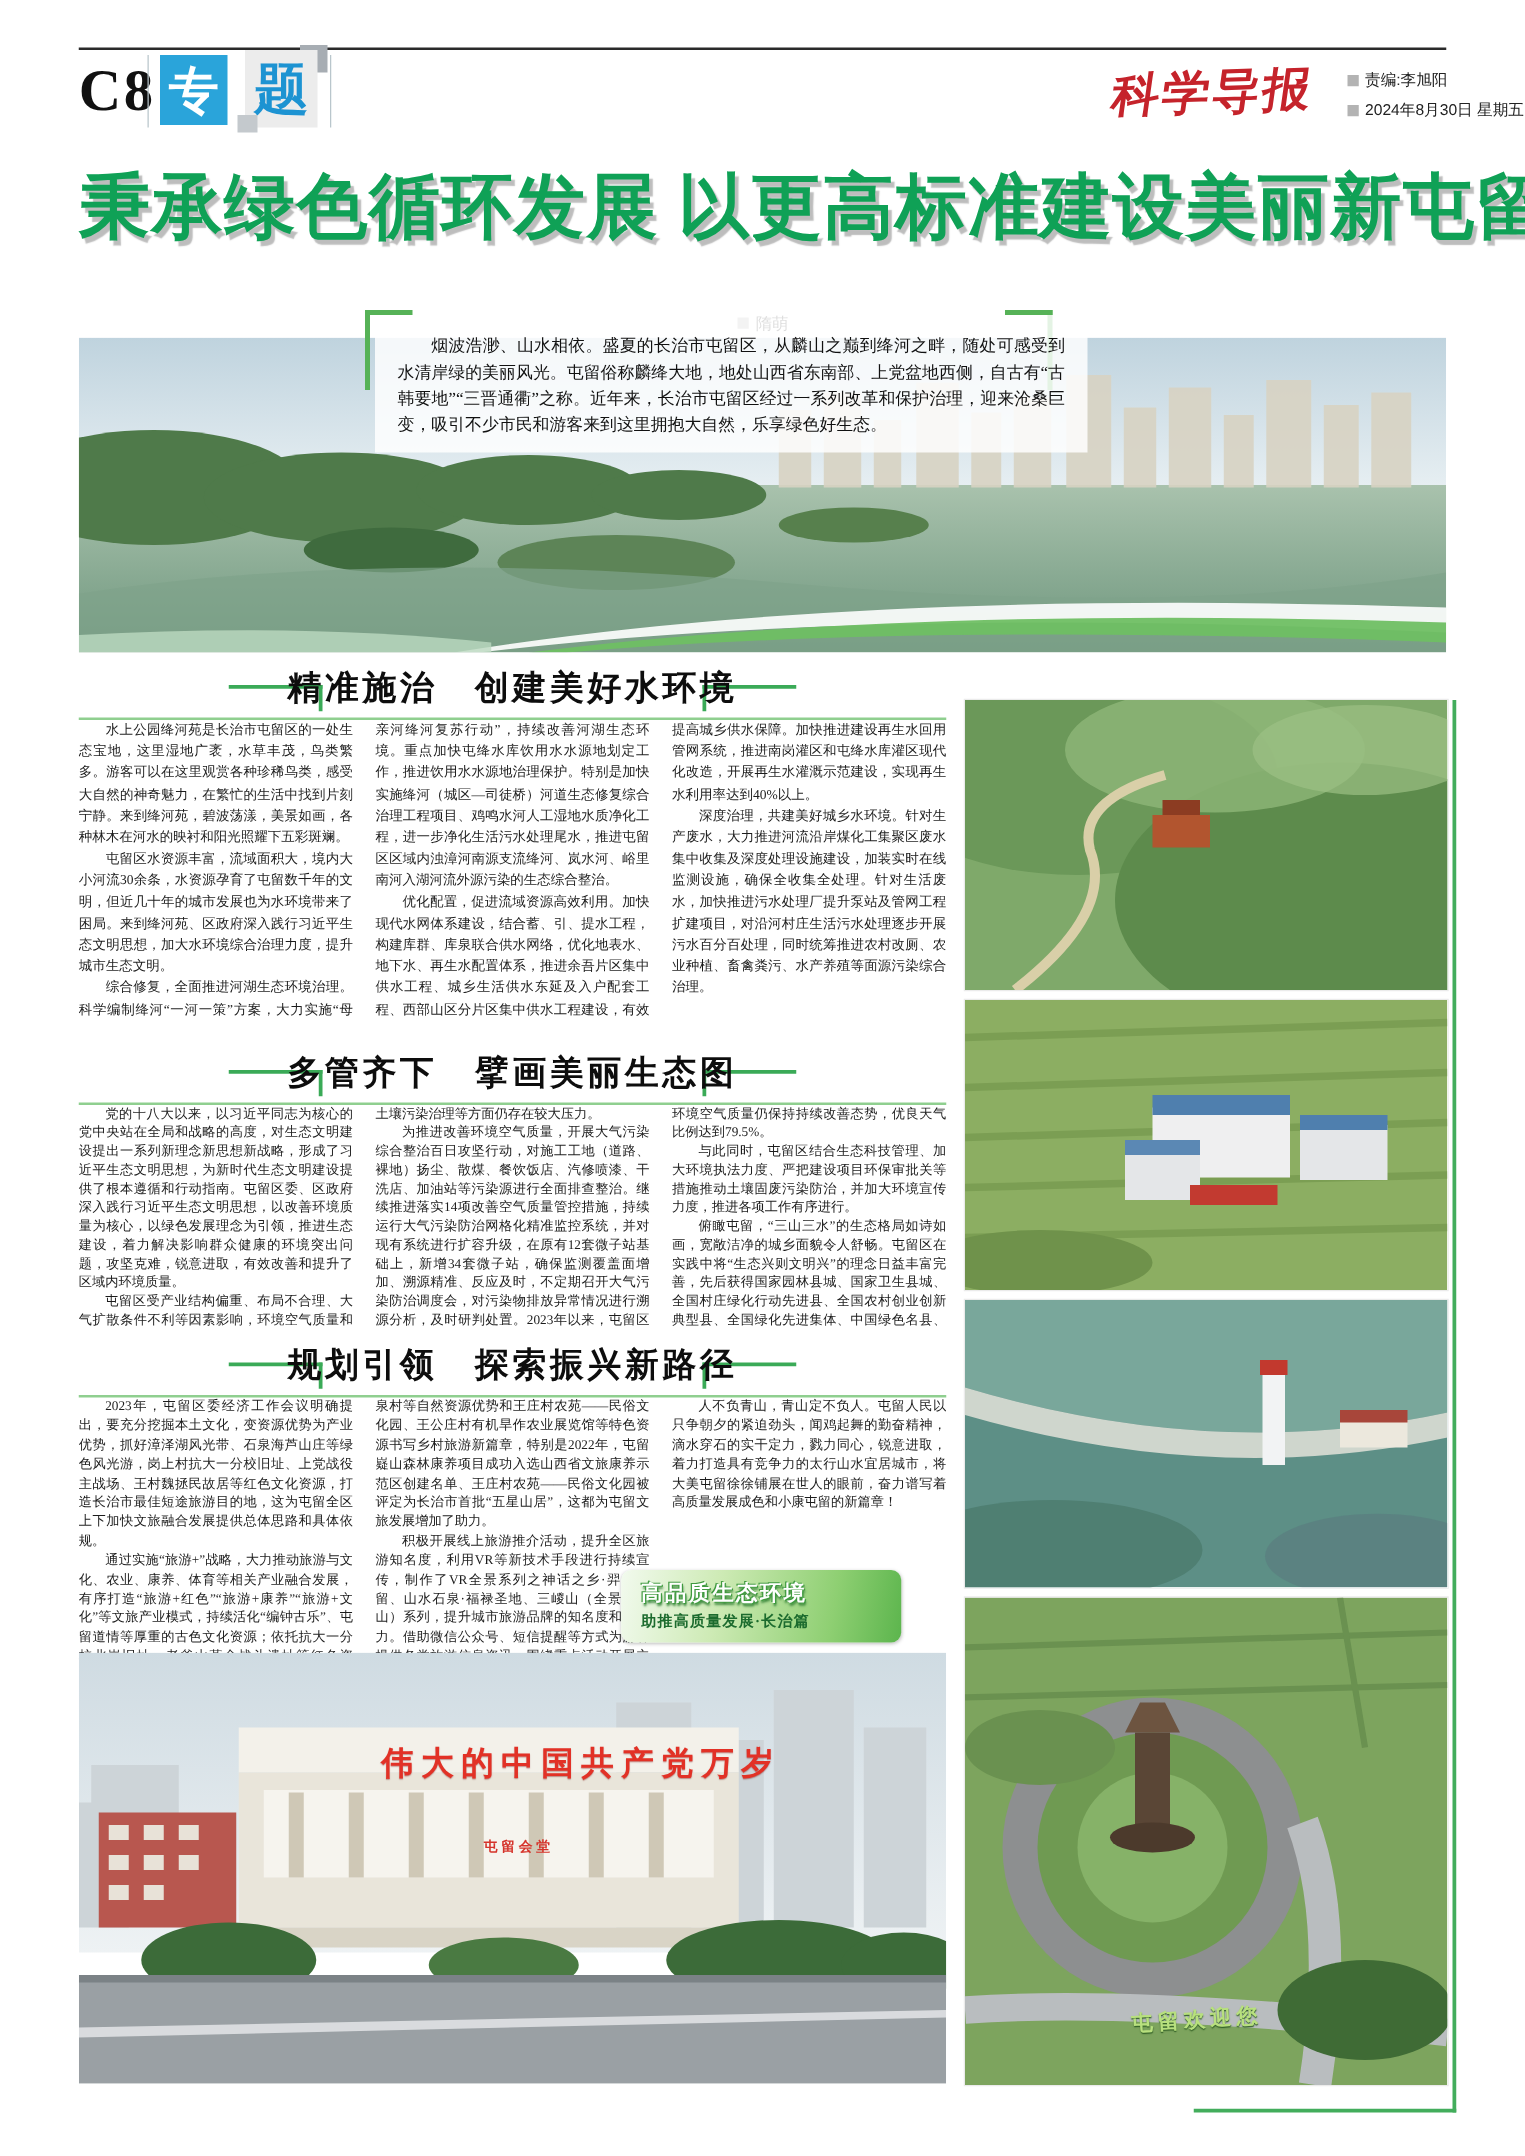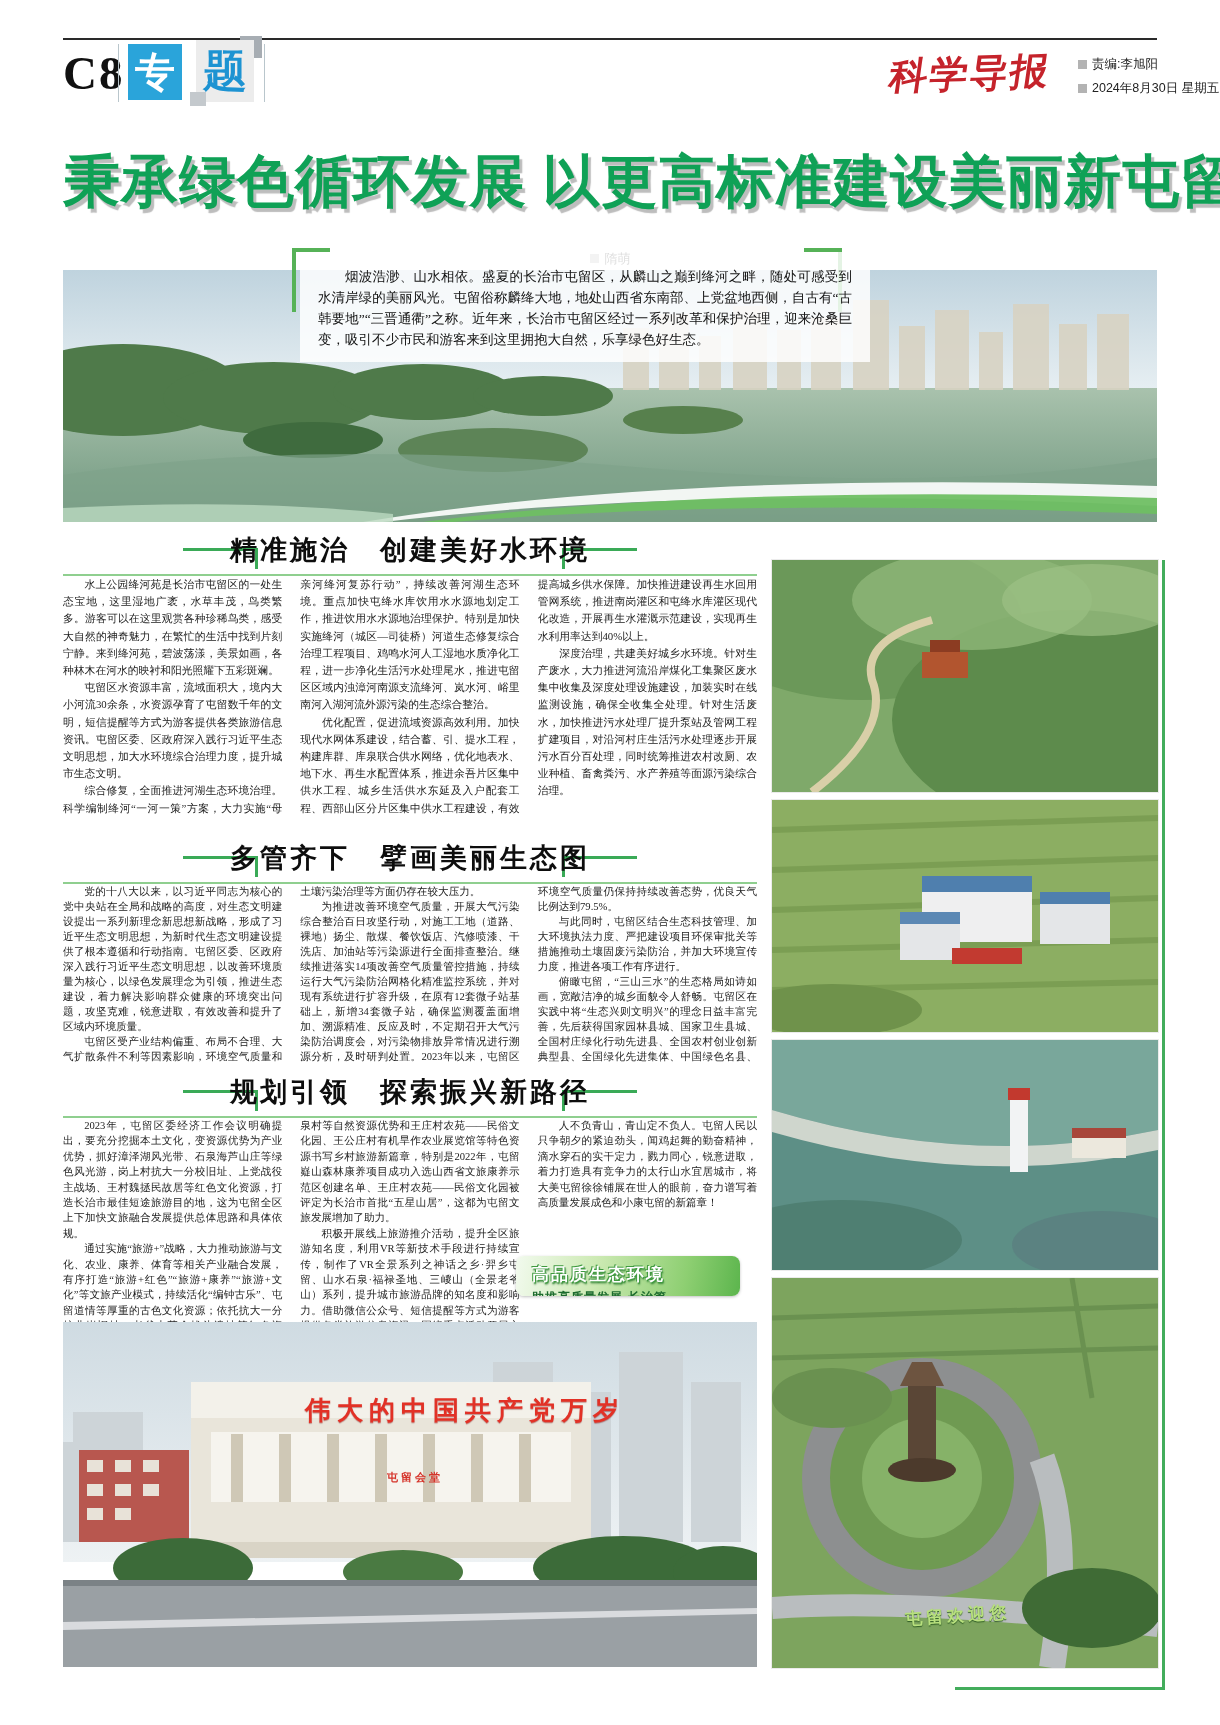--- a/index.html
+++ b/index.html
@@ -19,21 +19,21 @@
   .tile2-acc1{left:240px;top:36px;width:22px;height:22px;background:#a7adb3;}
   .tile2-acc2{left:190px;top:92px;width:16px;height:14px;background:#c4c9cd;}
   .masthead{left:890px;top:48px;width:190px;font-size:38px;font-weight:bold;color:#c5232b;
             transform:skewX(-10deg) rotate(-2deg);letter-spacing:2px;white-space:nowrap;}
   .credit{left:1078px;font-size:12.5px;color:#222;display:flex;align-items:center;gap:5px;
           font-family:"Liberation Sans",sans-serif;white-space:nowrap;}
   .credit .sq{width:9px;height:9px;background:#b3b3b3;display:inline-block;flex:0 0 auto;}
   .credit1{top:56px;} .credit2{top:80px;}
 
   
-  .headline{left:63px;top:144px;width:1094px;text-align:left;font-size:57px;font-weight:bold;
+  .headline{left:63px;top:128px;width:1094px;text-align:left;font-size:57px;font-weight:bold;
             color:#0fa156;letter-spacing:1px;white-space:nowrap;
             text-shadow:3px 4px 1px #bdbdbd, -1px -1px 0 #ffffff;}
   .subtitle{left:63px;top:212px;width:1094px;text-align:center;font-size:23px;color:#101010;
             font-weight:bold;letter-spacing:1px;}
   .byline{left:63px;top:250px;width:1094px;text-align:center;font-size:13px;color:#333;
           font-family:"Liberation Sans",sans-serif;}
   .byline .sq{display:inline-block;width:9px;height:9px;background:#b3b3b3;margin-right:6px;}
 
   
   .photo-main{left:63px;top:270px;width:1094px;height:252px;overflow:hidden;}
@@ -57,21 +57,21 @@
   .dec-r{border-top:3px solid #3aaa57;border-left:3px solid #3aaa57;}
   .cols{left:63px;width:694px;column-count:3;column-gap:18px;column-fill:auto;
         text-align:justify;color:#1c1c1c;overflow:hidden;}
   .cols p{margin:0;text-indent:2em;}
   .cols-1{top:576px;height:258px;font-size:10.8px;line-height:17.2px;}
   .cols-2{top:884px;height:182px;font-size:10.6px;line-height:15px;}
   .cols-3{top:1118px;height:245px;font-size:10.6px;line-height:15.4px;}
   .head-1{top:532px;} .head-2{top:840px;} .head-3{top:1074px;}
 
   
-  .banner{left:516px;top:1256px;width:224px;height:40px;border-radius:8px;
+  .banner{left:497px;top:1256px;width:224px;height:58px;border-radius:8px;
           background:linear-gradient(100deg,#f2faee 0%,#cdeab4 35%,#8ecf72 75%,#5cb54d 100%);
           box-shadow:0 1px 3px rgba(0,0,0,.25);overflow:hidden;z-index:5;}
   .banner .l1{margin:7px 0 0 16px;font-size:17px;font-weight:bold;color:#ffffff;
               letter-spacing:2px;text-shadow:1px 1px 0 #3f9a3f,-1px -1px 0 #3f9a3f,1px 2px 2px #2e7d32;}
   .banner .l2{margin:3px 0 0 16px;font-size:12px;font-weight:bold;color:#1c6b2e;letter-spacing:1px;}
 
   
   .photo-bottom{left:63px;top:1322px;width:694px;height:345px;overflow:hidden;}
   .slogan{left:205px;top:1393px;width:420px;text-align:right;font-size:26px;font-weight:bold;
           color:#e23126;letter-spacing:6px;z-index:4;text-shadow:0 1px 1px rgba(120,0,0,.4);}
@@ -169,21 +169,21 @@
   </div>
 
   <div class="abs sec-head head-1">
     <span class="dec dec-l" style="left:120px;top:16px;"></span>
     <span class="t">精准施治　创建美好水环境</span>
     <span class="dec dec-r" style="right:120px;top:16px;"></span>
     <span class="sec-rule"></span>
   </div>
   <div class="abs cols cols-1">
     <p>水上公园绛河苑是长治市屯留区的一处生态宝地，这里湿地广袤，水草丰茂，鸟类繁多。游客可以在这里观赏各种珍稀鸟类，感受大自然的神奇魅力，在繁忙的生活中找到片刻宁静。来到绛河苑，碧波荡漾，美景如画，各种林木在河水的映衬和阳光照耀下五彩斑斓。</p>
-    <p>屯留区水资源丰富，流域面积大，境内大小河流30余条，水资源孕育了屯留数千年的文明，短信提醒等方式为游客提供各类旅游信息资讯。屯留区委、区政府深入践行习近平生态文明思想，加大水环境综合治理力度，提升城市生态文明。</p>
+    <p>屯留区水资源丰富，流域面积大，境内大小河流30余条，水资源孕育了屯留数千年的文明，但近几十年的城市发展也为水环境带来了困局。来到绛河苑、区政府深入践行习近平生态文明思想，加大水环境综合治理力度，提升城市生态文明。</p>
     <p>综合修复，全面推进河湖生态环境治理。科学编制绛河“一河一策”方案，大力实施“母亲河绛河复苏行动”，持续改善河湖生态环境。重点加快屯绛水库饮用水水源地划定工作，推进饮用水水源地治理保护。特别是加快实施绛河（城区—司徒桥）河道生态修复综合治理工程项目、鸡鸣水河人工湿地水质净化工程，进一步净化生活污水处理尾水，推进屯留区区域内浊漳河南源支流绛河、岚水河、峪里南河入湖河流外源污染的生态综合整治。</p>
     <p>优化配置，促进流域资源高效利用。加快现代水网体系建设，结合蓄、引、提水工程，构建库群、库泉联合供水网络，优化地表水、地下水、再生水配置体系，推进余吾片区集中供水工程、城乡生活供水东延及入户配套工程、西部山区分片区集中供水工程建设，有效提高城乡供水保障。加快推进建设再生水回用管网系统，推进南岗灌区和屯绛水库灌区现代化改造，开展再生水灌溉示范建设，实现再生水利用率达到40%以上。</p>
     <p>深度治理，共建美好城乡水环境。针对生产废水，大力推进河流沿岸煤化工集聚区废水集中收集及深度处理设施建设，加装实时在线监测设施，确保全收集全处理。针对生活废水，加快推进污水处理厂提升泵站及管网工程扩建项目，对沿河村庄生活污水处理逐步开展污水百分百处理，同时统筹推进农村改厕、农业种植、畜禽粪污、水产养殖等面源污染综合治理。</p>
 
   </div>
 
   <div class="abs sec-head head-2">
     <span class="dec dec-l" style="left:120px;top:16px;"></span>
     <span class="t">多管齐下　擘画美丽生态图</span>
     <span class="dec dec-r" style="right:120px;top:16px;"></span>

